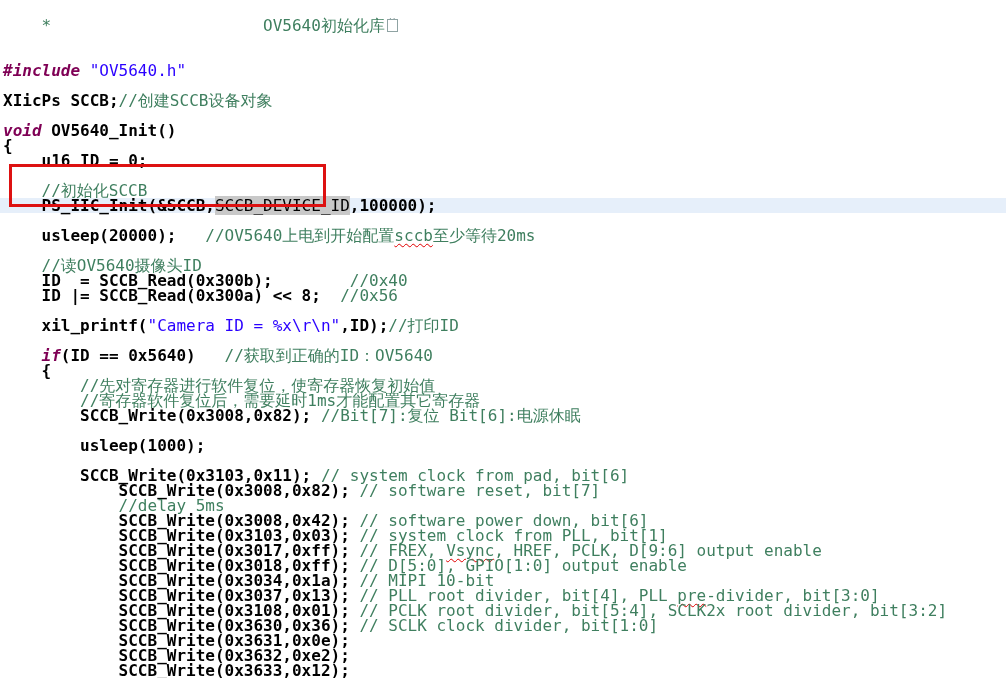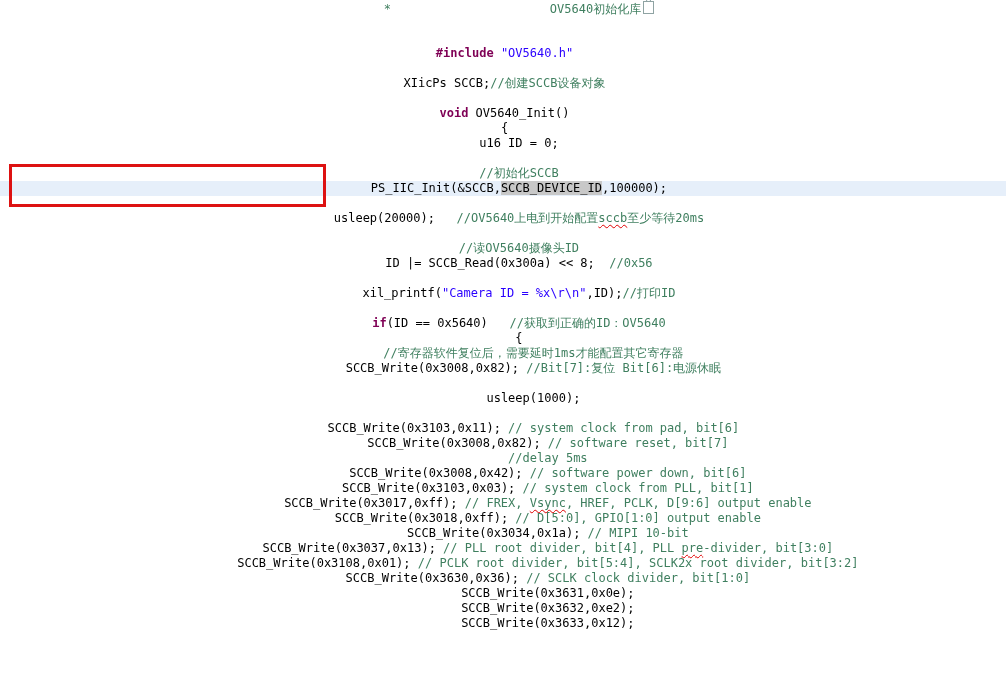--- a/index.html
+++ b/index.html
@@ -9,38 +9,37 @@
     width: 1006px;
     height: 678px;
     overflow: hidden;
   }
   .editor {
     position: relative;
     width: 1006px;
     height: 678px;
     background: #ffffff;
     font-family: "DejaVu Sans Mono", "Liberation Mono", monospace;
-    font-size: 12px;
-    padding-top: 1px;
+    font-size: 16px;
+    padding-top: 18px;
     box-sizing: border-box;
     cursor: text;
-    text-align: center;
   }
   .line {
     height: 15px;
     line-height: 15px;
     white-space: pre;
     padding-left: 3px;
     color: #000000;
   }
   .line.current {
     background: var(--current_line, #e6effa);
   }
-  .tok-plain    { color: var(--plain, #000000); }
-  .tok-keyword  { color: var(--keyword, #7f0055); font-weight: bold; }
+  .tok-plain    { color: var(--plain, #000000); font-weight: bold; }
+  .tok-keyword  { color: var(--keyword, #7f0055); font-weight: bold; font-style: italic; }
   .tok-string   { color: var(--string, #2a00ff); }
   .tok-comment  { color: var(--comment, #3f7f5f); }
   .tok-comment-squiggle {
     color: var(--comment, #3f7f5f);
     text-decoration: underline wavy var(--squiggle, #e00000);
     text-decoration-thickness: 1px;
     text-underline-offset: 2px;
   }
   .tok-selected {
     color: var(--plain, #000000);
@@ -93,26 +92,28 @@
       <div class="line"><span class="tok-keyword">void</span><span class="tok-plain"> OV5640_Init()</span></div>
       <div class="line"><span class="tok-plain">{</span></div>
       <div class="line"><span class="tok-plain">    u16 ID = 0;</span></div>
       <div class="line"></div>
       <div class="line"><span class="tok-plain">    </span><span class="tok-comment">//初始化SCCB</span></div>
       <div class="line current"><span class="tok-plain">    PS_IIC_Init(&amp;SCCB,</span><span class="tok-selected">SCCB_DEVICE_ID</span><span class="tok-plain">,100000);</span></div>
       <div class="line"></div>
       <div class="line"><span class="tok-plain">    usleep(20000);   </span><span class="tok-comment">//OV5640上电到开始配置</span><span class="tok-comment-squiggle">sccb</span><span class="tok-comment">至少等待20ms</span></div>
       <div class="line"></div>
       <div class="line"><span class="tok-plain">    </span><span class="tok-comment">//读OV5640摄像头ID</span></div>
+      <div class="line"><span class="tok-plain">    ID  = SCCB_Read(0x300b);        </span><span class="tok-comment">//0x40</span></div>
       <div class="line"><span class="tok-plain">    ID |= SCCB_Read(0x300a) &lt;&lt; 8;  </span><span class="tok-comment">//0x56</span></div>
       <div class="line"></div>
       <div class="line"><span class="tok-plain">    xil_printf(</span><span class="tok-string">"Camera ID = %x\r\n"</span><span class="tok-plain">,ID);</span><span class="tok-comment">//打印ID</span></div>
       <div class="line"></div>
       <div class="line"><span class="tok-plain">    </span><span class="tok-keyword">if</span><span class="tok-plain">(ID == 0x5640)   </span><span class="tok-comment">//获取到正确的ID：OV5640</span></div>
       <div class="line"><span class="tok-plain">    {</span></div>
+      <div class="line"><span class="tok-plain">        </span><span class="tok-comment">//先对寄存器进行软件复位，使寄存器恢复初始值</span></div>
       <div class="line"><span class="tok-plain">        </span><span class="tok-comment">//寄存器软件复位后，需要延时1ms才能配置其它寄存器</span></div>
       <div class="line"><span class="tok-plain">        SCCB_Write(0x3008,0x82); </span><span class="tok-comment">//Bit[7]:复位 Bit[6]:电源休眠</span></div>
       <div class="line"></div>
       <div class="line"><span class="tok-plain">        usleep(1000);</span></div>
       <div class="line"></div>
       <div class="line"><span class="tok-plain">        SCCB_Write(0x3103,0x11); </span><span class="tok-comment">// system clock from pad, bit[6]</span></div>
       <div class="line"><span class="tok-plain">            SCCB_Write(0x3008,0x82); </span><span class="tok-comment">// software reset, bit[7]</span></div>
       <div class="line"><span class="tok-plain">            </span><span class="tok-comment">//delay 5ms</span></div>
       <div class="line"><span class="tok-plain">            SCCB_Write(0x3008,0x42); </span><span class="tok-comment">// software power down, bit[6]</span></div>
       <div class="line"><span class="tok-plain">            SCCB_Write(0x3103,0x03); </span><span class="tok-comment">// system clock from PLL, bit[1]</span></div>

